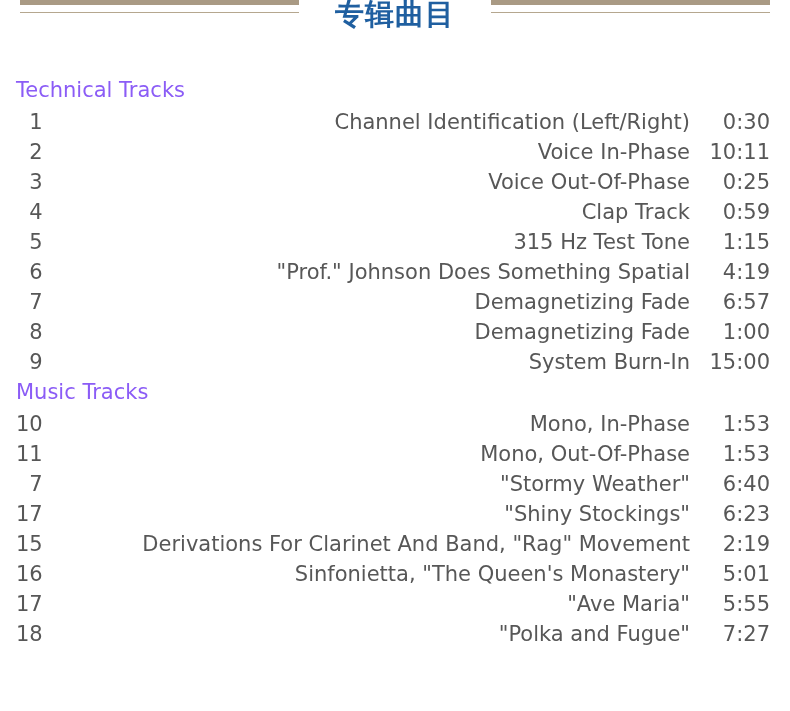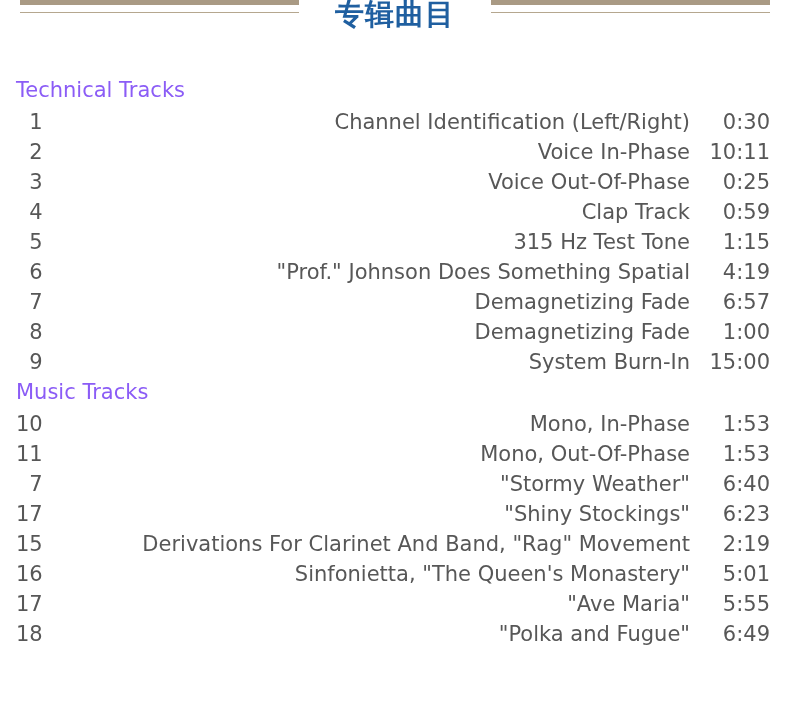--- a/index.html
+++ b/index.html
@@ -180,17 +180,17 @@
           <td class="col-time">5:01</td>
         </tr>
         <tr>
           <td class="col-num">17</td>
           <td class="col-title">"Ave Maria"</td>
           <td class="col-time">5:55</td>
         </tr>
         <tr>
           <td class="col-num">18</td>
           <td class="col-title">"Polka and Fugue"</td>
-          <td class="col-time">6:49</td>
+          <td class="col-time">7:27</td>
         </tr>
       </tbody>
   </table>
 </div>
 
 </body></html>

